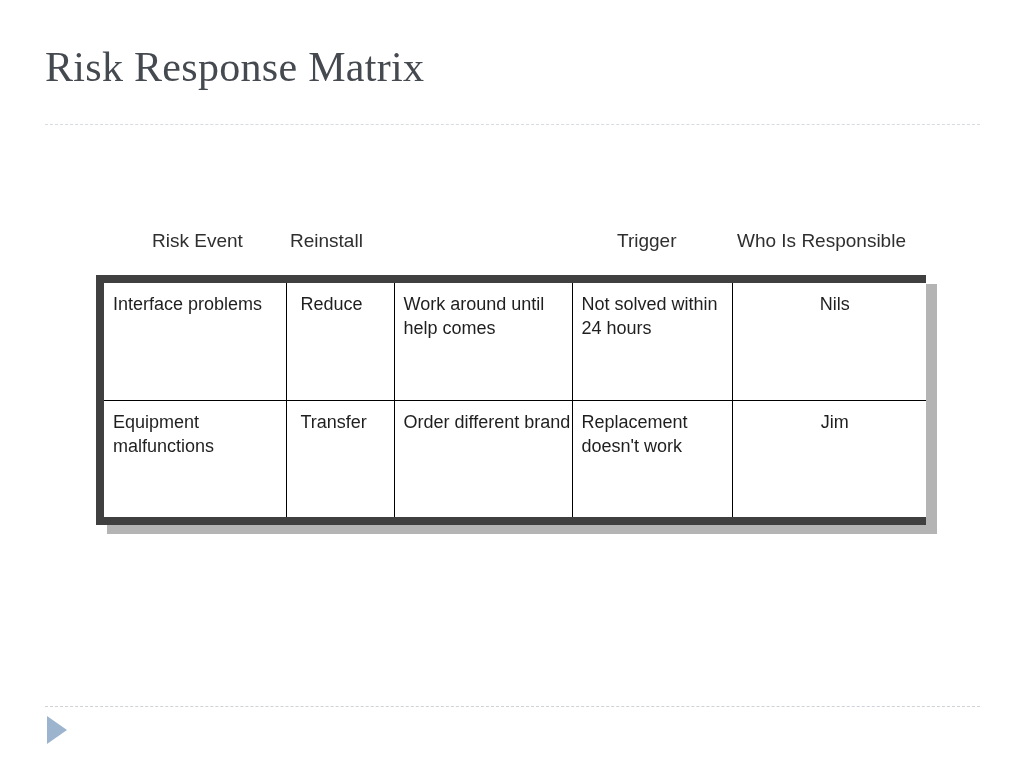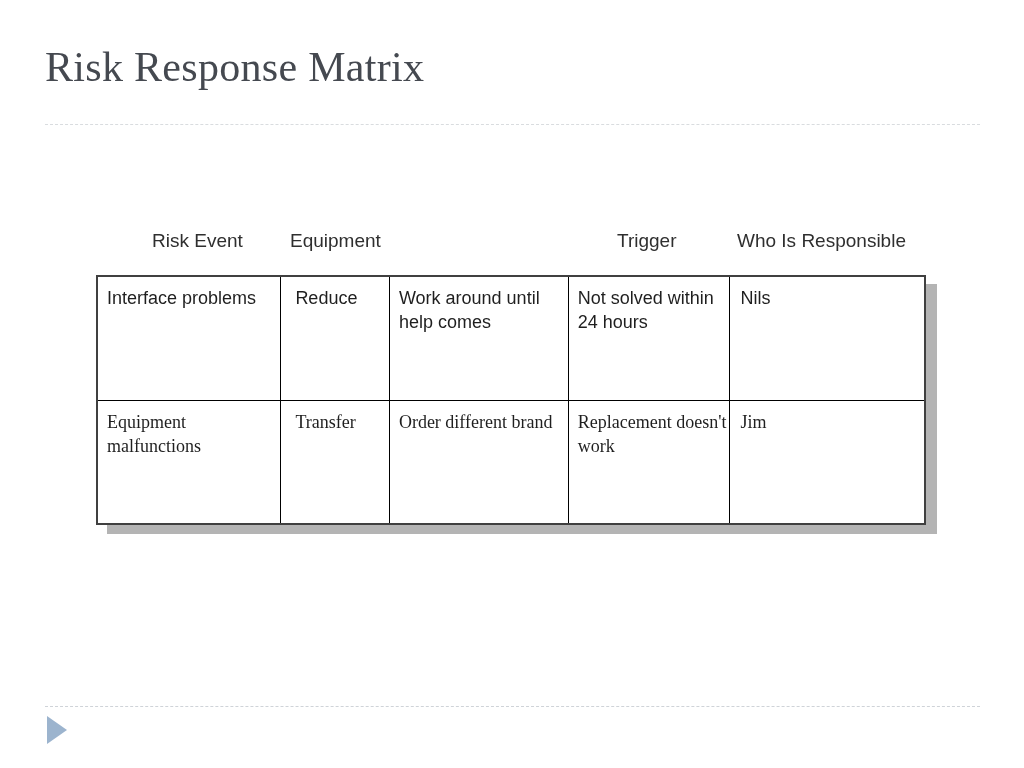--- a/index.html
+++ b/index.html
@@ -106,21 +106,21 @@
     background: #b4b4b4;
   }
 
   .matrix-wrap {
     position: absolute;
     left: 96px;
     top: 275px;
     width: 830px;
     height: 250px;
     background: #ffffff;
-    border: 2px solid #404040;
+    border: 8px solid #404040;
     box-sizing: border-box;
   }
 
   table.matrix {
     width: 100%;
     height: 100%;
     border-collapse: collapse;
     table-layout: fixed;
     background: #ffffff;
   }
@@ -129,51 +129,52 @@
     border-bottom: 1px solid #000000;
     vertical-align: top;
     padding: 9px 0 0 9px;
     font-family: "Liberation Sans", sans-serif;
     font-size: 18px;
     line-height: 24px;
     color: #1f1f1f;
     background: #ffffff;
     box-sizing: border-box;
   }
-  table.matrix tr:last-child td { border-bottom: none; font-family: Liberation Serif, serif; }
+  table.matrix tr:last-child td { border-bottom: none; }
   table.matrix td:last-child { border-right: none; }
 
   
   table.matrix col.w0 { width: 182px; }
   table.matrix col.w1 { width: 108px; }
   table.matrix col.w2 { width: 178px; }
   table.matrix col.w3 { width: 160px; }
   table.matrix col.w4 { width: 194px; }
 
   
   table.matrix td.ctr {
+    text-align: center;
     padding-left: 11px;
     padding-right: 0;
   }
   table.matrix td.ctr-resp { text-align: left; padding-left: 14px; }
 </style>
 </head>
 <body>
 
 <div class="slide">
 
   <div class="title-area">
     <div class="slide-title">Risk Response Matrix</div>
   </div>
 
   <div class="title-rule"></div>
 
   <div class="col-headers">
     <div class="col-head c0">Risk Event</div>
-    <div class="col-head c1">Equipment</div>
+    <div class="col-head c1">Reinstall</div>
     <div class="col-head c3">Trigger</div>
     <div class="col-head c4">Who Is Responsible</div>
   </div>
 
   <div class="table-shadow"></div>
 
   <div class="matrix-wrap">
     <table class="matrix">
       <colgroup>
         <col class="w0">

